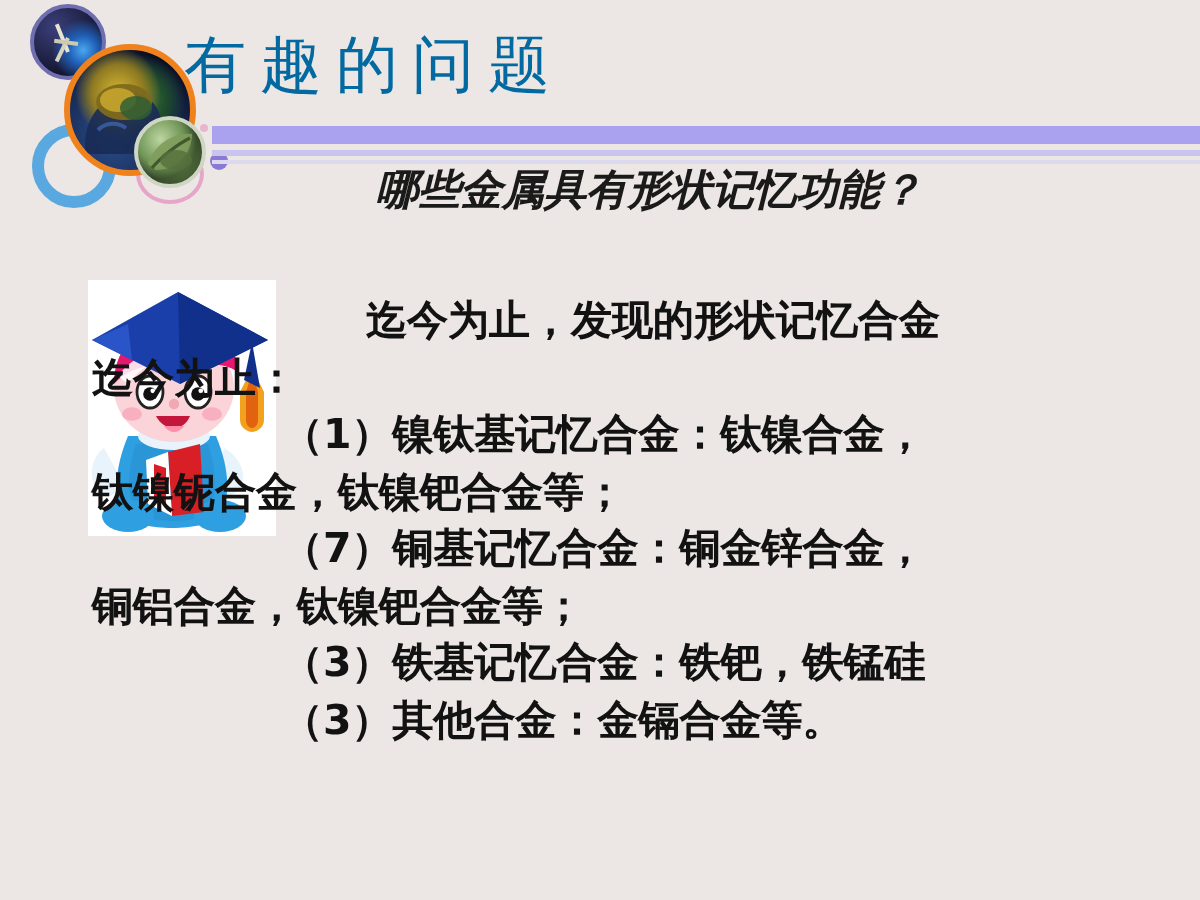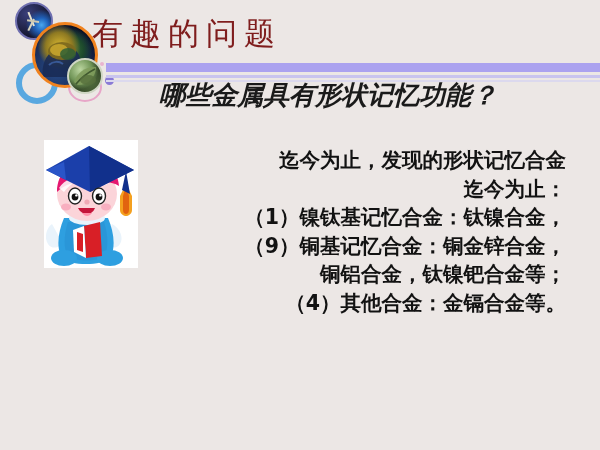--- a/index.html
+++ b/index.html
@@ -152,21 +152,21 @@
 
   
   .slide-title {
     position: absolute;
     left: 92px;
     top: 13px;
     font-family: "DejaVu Serif", "Liberation Serif", serif;
     font-size: 31px;
     line-height: 40px;
     letter-spacing: 7px;
-    color: #7f1d1d;
+    color: #0369a1;
     white-space: nowrap;
   }
 
   
   .bar-thick {
     position: absolute;
     left: 106px;
     top: 63px;
     width: 494px;
     height: 9px;
@@ -185,24 +185,24 @@
     left: 106px;
     top: 80px;
     width: 494px;
     height: 2px;
     background: #dcd9ee;
   }
 
   
   .slide-subtitle {
     position: absolute;
-    left: 159px;
+    left: 188px;
     top: 80px;
     font-family: "DejaVu Sans", "Liberation Sans", sans-serif;
-    font-size: 26px;
+    font-size: 21px;
     line-height: 30px;
     font-weight: bold;
     font-style: italic;
     color: #1a1a1a;
     white-space: nowrap;
   }
 
   
   .mascot-frame {
     position: absolute;
@@ -224,21 +224,20 @@
     top: 146px;
     width: 520px;
     font-family: "DejaVu Sans", "Liberation Sans", sans-serif;
     font-size: 20.5px;
     line-height: 28.5px;
     color: #121212;
     font-weight: bold;
   }
   .body-text p {
     margin: 0;
-    text-align: right;
   }
   .para-intro {
     text-indent: 42px;
     padding-left: 95px;
     margin-bottom: 0;
   }
   .para-intro .cont {
     display: block;
     margin-left: -95px;
     text-indent: 0;
@@ -346,25 +345,27 @@
     </svg>
   </div>
 
   <div class="body-text">
     <p class="para-intro">
       <span>迄今为止，发现的形状记忆合金</span>
       <span class="cont">迄今为止：</span>
     </p>
     <p class="para-item">
       <span>（1）镍钛基记忆合金：钛镍合金，</span>
+      <span class="cont">钛镍铌合金，钛镍钯合金等；</span>
     </p>
     <p class="para-item">
-      <span>（9）铜基记忆合金：铜金锌合金，</span>
+      <span>（7）铜基记忆合金：铜金锌合金，</span>
       <span class="cont">铜铝合金，钛镍钯合金等；</span>
     </p>
     <p class="para-item">
+      <span>（3）铁基记忆合金：铁钯，铁锰硅</span>
     </p>
     <p class="para-item">
-      <span>（4）其他合金：金镉合金等。</span>
+      <span>（3）其他合金：金镉合金等。</span>
     </p>
   </div>
 
 </div>
 
 </body></html>

